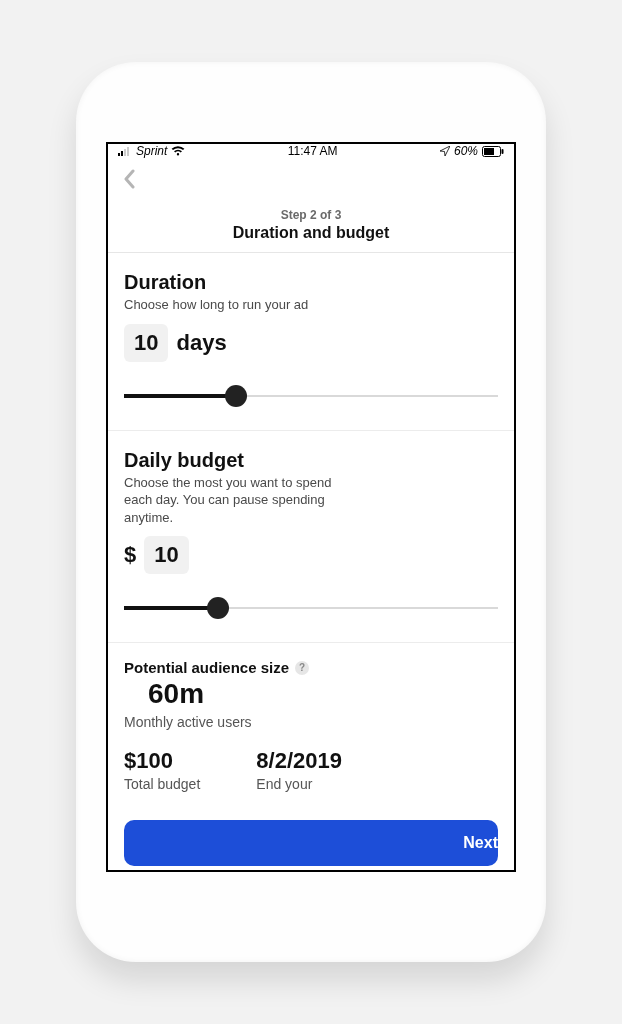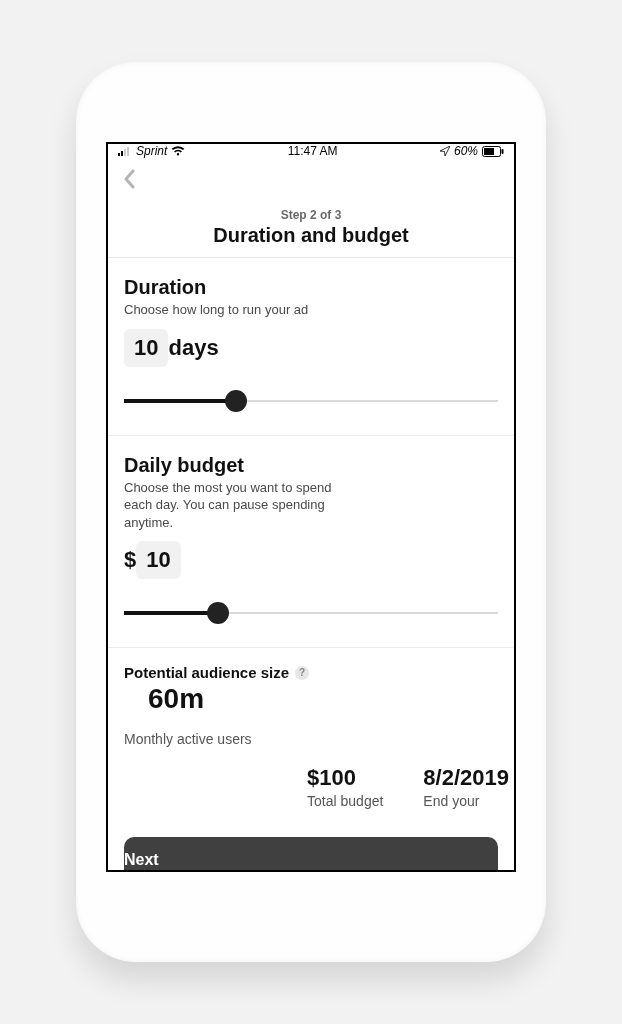--- a/index.html
+++ b/index.html
@@ -56,38 +56,38 @@
     top: 10px;
     width: 22px;
     height: 22px;
     display: flex;
     align-items: center;
     justify-content: center;
     color: #b5b5b5;
     cursor: pointer;
   }
   .step-label { font-size: 12px; color: #6a6a6a; font-weight: 600; margin-top: 44px; }
-  .page-title { font-size: 20px; font-weight: 700; color: #111; margin-top: 2px; }
+  .page-title { font-size: 16px; font-weight: 700; color: #111; margin-top: 2px; }
   
   .section {
     padding: 18px 16px 22px 16px;
     border-bottom: 1px solid #ececec;
   }
   .section:last-of-type { border-bottom: none; }
   .section-row {
     display: flex;
     justify-content: space-between;
     align-items: flex-start;
     gap: 10px;
     flex-direction: column;
   }
   .section-headings { flex: 1; }
   .section-title { font-size: 20px; font-weight: 700; color: #111; }
   .section-sub { font-size: 13px; color: #4a4a4a; margin-top: 2px; line-height: 1.35; max-width: 220px; }
-  .value-group { display: flex; align-items: center; }
+  .value-group { display: flex; align-items: center; gap: 8px; }
   .value-chip {
     background: #f1f1f1;
     border-radius: 6px;
     padding: 6px 10px;
     font-size: 22px;
     font-weight: 700;
     color: #111;
     min-width: 44px;
     text-align: center;
   }
@@ -137,37 +137,36 @@
     background: #e6e6e6;
     color: #888;
     font-size: 10px;
     font-weight: 700;
     display: inline-flex;
     align-items: center;
     justify-content: center;
     cursor: pointer;
   }
   .aud-value { font-size: 28px; font-weight: 700; color: #111; margin-top: 2px; margin-left: 24px; }
-  .aud-sub { font-size: 14px; color: #555; margin-top: 16px; }
+  .aud-sub { font-size: 14px; color: #555; margin-top: 4px; }
   .summary-cols {
     display: flex;
     margin-top: 18px;
-    gap: 40px;
-    justify-content: flex-end;
+    gap: 56px;
   }
   .summary-col .big { font-size: 22px; font-weight: 700; color: #111; }
   .summary-col .lab { font-size: 14px; color: #555; margin-top: 2px; }
   
   .next-btn {
     margin: 14px 16px 16px 16px;
-    background: #404040;
+    background: #1d4ed8;
     color: #fff;
     font-size: 16px;
     font-weight: 700;
-    text-align: left;
+    text-align: right;
     padding: 14px 0;
     border-radius: 10px;
     cursor: pointer;
   }
 </style>
 </head>
 <body>
 
 <div class="device">
   <div class="screen">

